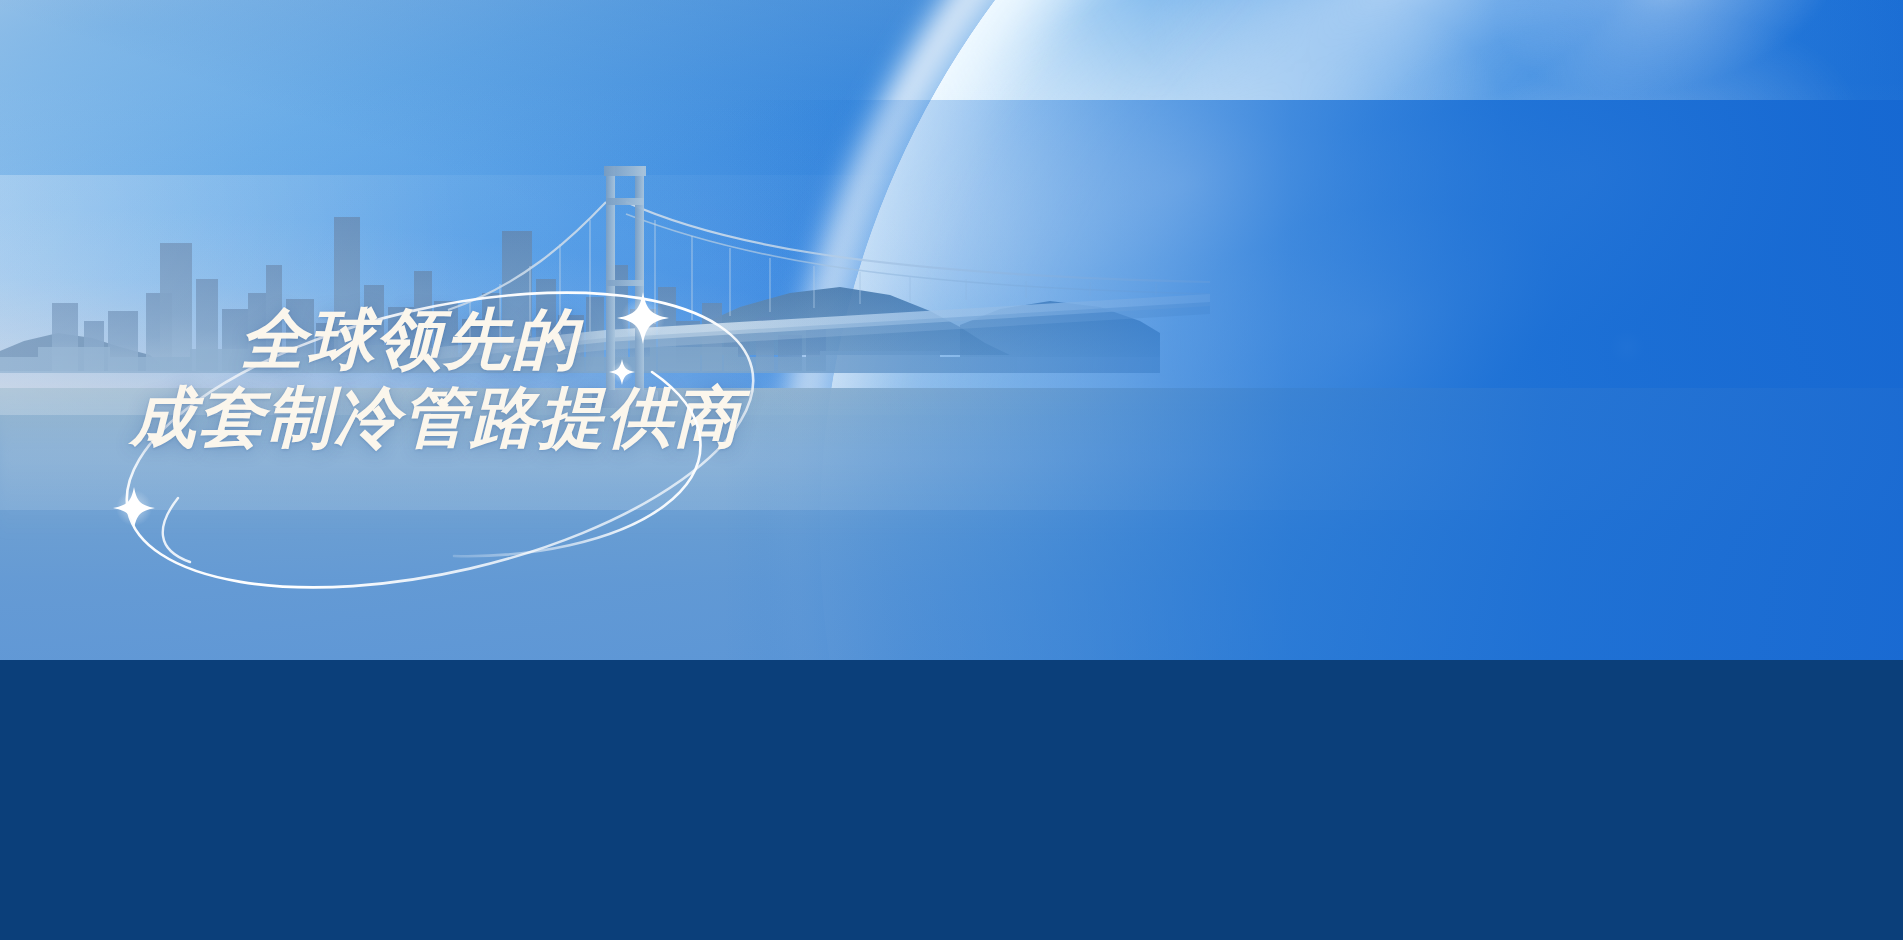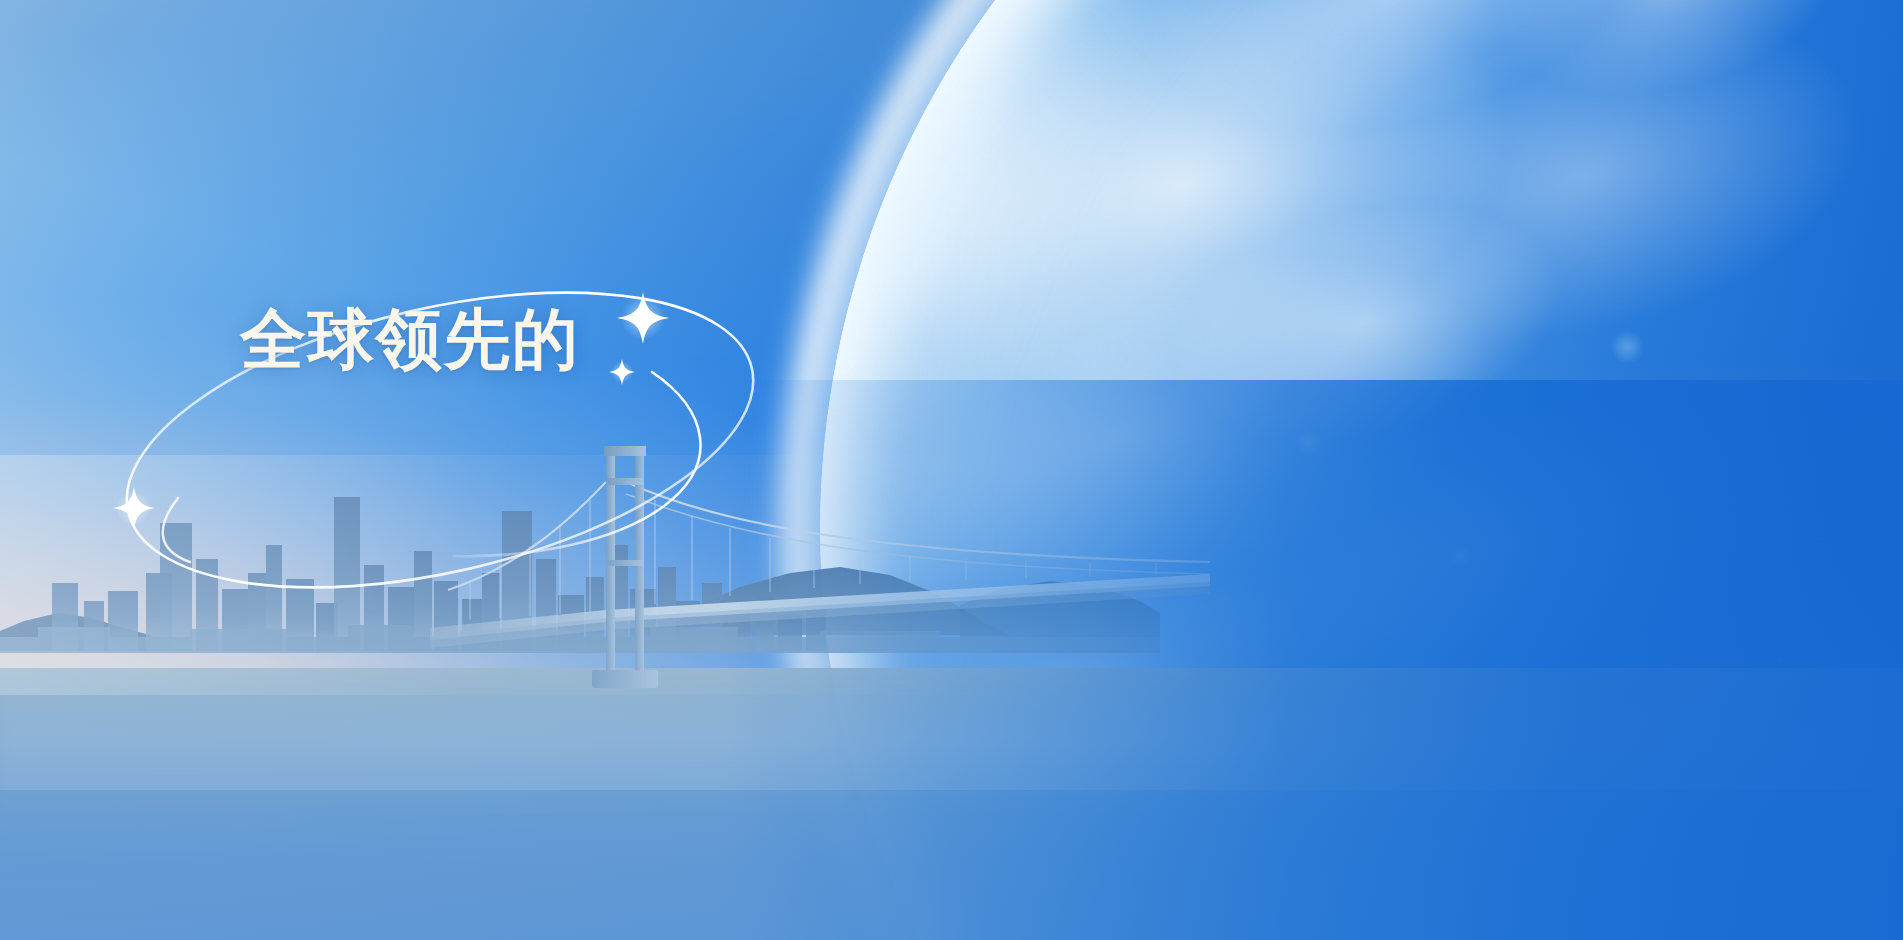--- a/index.html
+++ b/index.html
@@ -1,22 +1,23 @@
 <!DOCTYPE html>
 <html><head>
 <meta charset="utf-8">
 <title>Hero Banner</title>
 <style>
   html,body{margin:0;padding:0;background:#0b3f7a;}
   *{box-sizing:border-box;}
   #stage{
     position:relative;
-    width:1903px;height:940px;
+    width:1903px;height:660px;
     overflow:hidden;
     font-family:"Liberation Sans","DejaVu Sans",sans-serif;
+    font-style:italic;
   }
 
   
   .layer{position:absolute;inset:0;}
 
   .sky-base{
     background:
       radial-gradient(125% 100% at 96% 52%, #0c5fd1 0%, #1268d8 18%, #1d74de 34%, #3d90e6 55%, #6aaeec 72%, #9cc8ef 85%, #c9dcee 95%, #e7e0dd 100%);
   }
   .sky-warm{
@@ -357,20 +358,21 @@
         <stop offset="22%" stop-color="#ffffff" stop-opacity="0.95"></stop>
         <stop offset="58%" stop-color="#ffffff" stop-opacity="1"></stop>
         <stop offset="100%" stop-color="#ffffff" stop-opacity="0.55"></stop>
       </linearGradient>
     </defs>
     <ellipse cx="380" cy="190" rx="320" ry="132" transform="rotate(-13 380 190)" fill="none" stroke="url(#ringg)" stroke-width="2.6" stroke-linecap="round"></ellipse>
   </svg>
 
   <div class="headline">
     <div class="hl-line hl-line-1">全球领先的</div>
+    <div class="hl-line hl-line-2">成套制冷管路提供商</div>
   </div>
 
   <svg class="orbit orbit-front" viewBox="0 0 760 380">
     <defs>
       <linearGradient id="ringf" x1="1" y1="0" x2="0" y2="1">
         <stop offset="0%" stop-color="#ffffff" stop-opacity="1"></stop>
         <stop offset="55%" stop-color="#ffffff" stop-opacity="0.9"></stop>
         <stop offset="100%" stop-color="#ffffff" stop-opacity="0.2"></stop>
       </linearGradient>
       <radialGradient id="spg">

